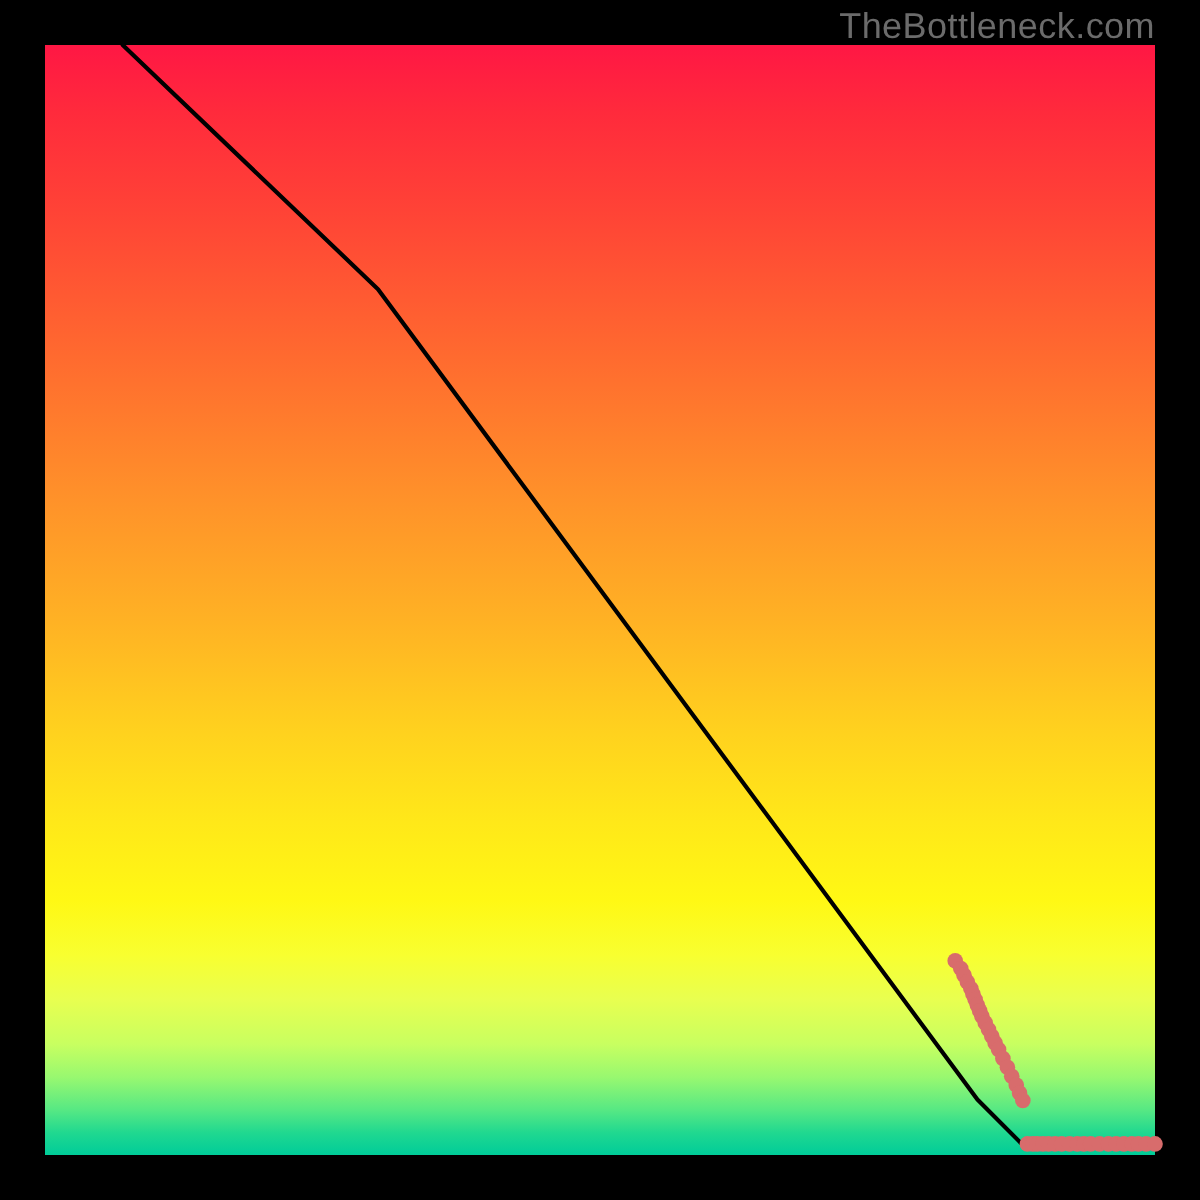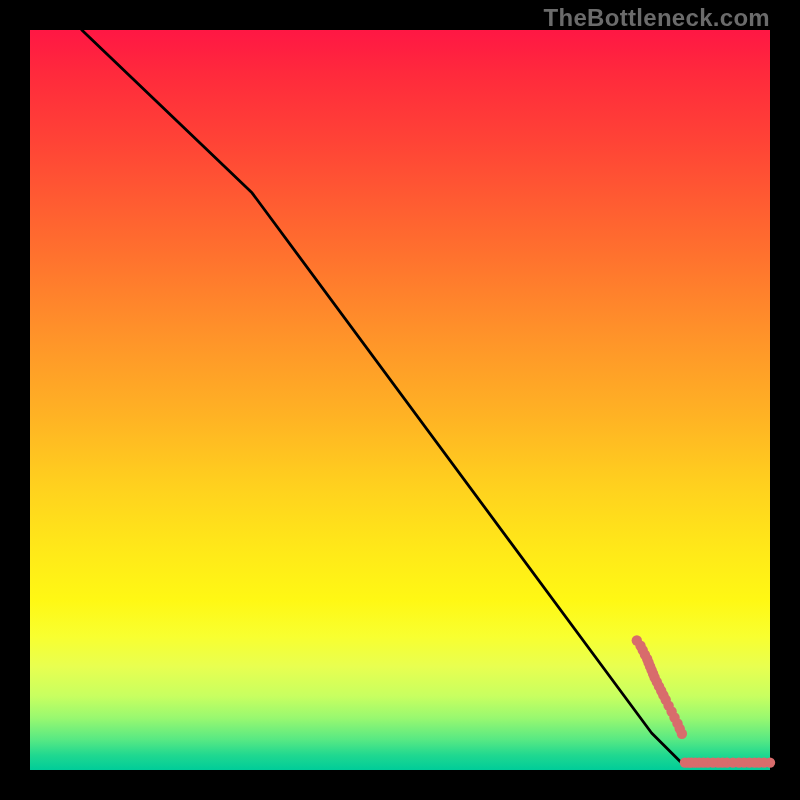--- a/index.html
+++ b/index.html
@@ -44,21 +44,21 @@
       #00cc99 100%
     );
   }
   .watermark {
     position: absolute;
     top: 4px;
     right: 30px;
     color: #6b6b6b;
     font-size: 24px;
     letter-spacing: 0.3px;
-    font-weight: 700;
+    font-weight: 400;
     user-select: none;
   }
   svg.overlay {
     position: absolute;
     left: 0;
     top: 0;
     width: 740px;
     height: 740px;
     overflow: visible;
   }

